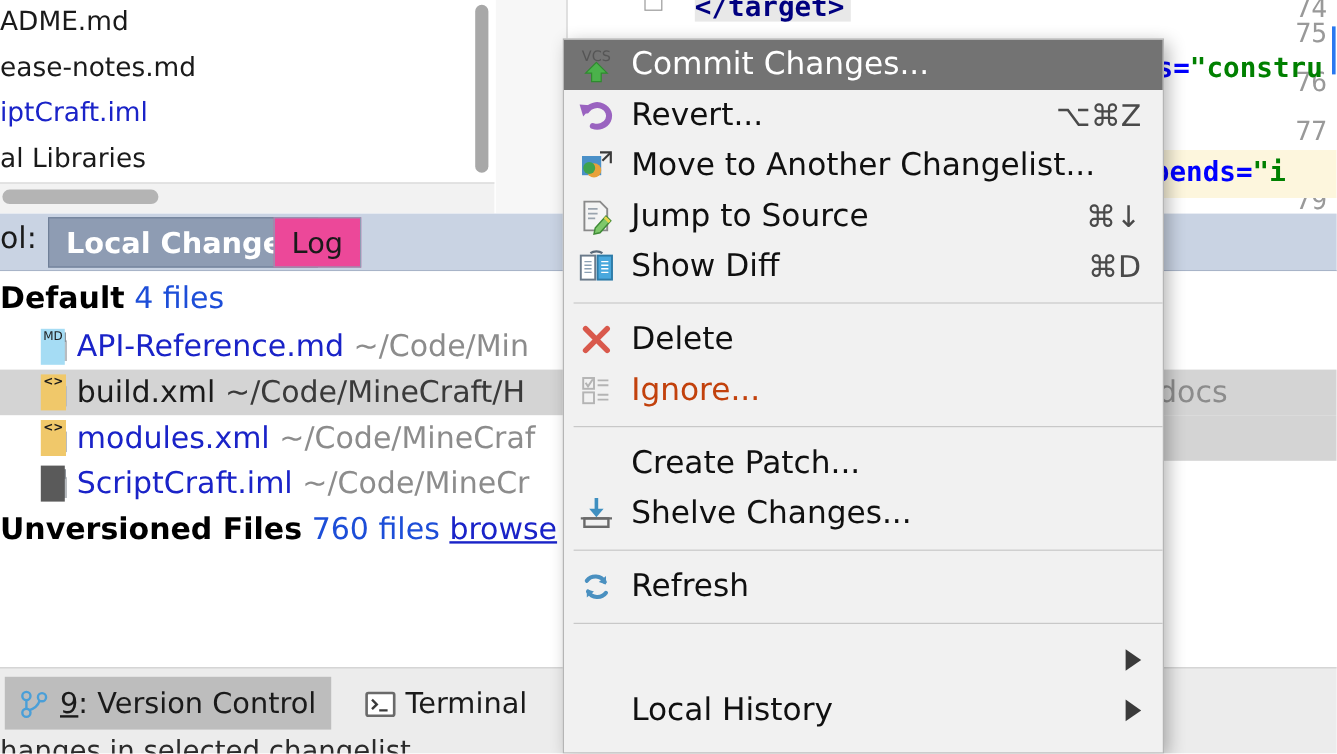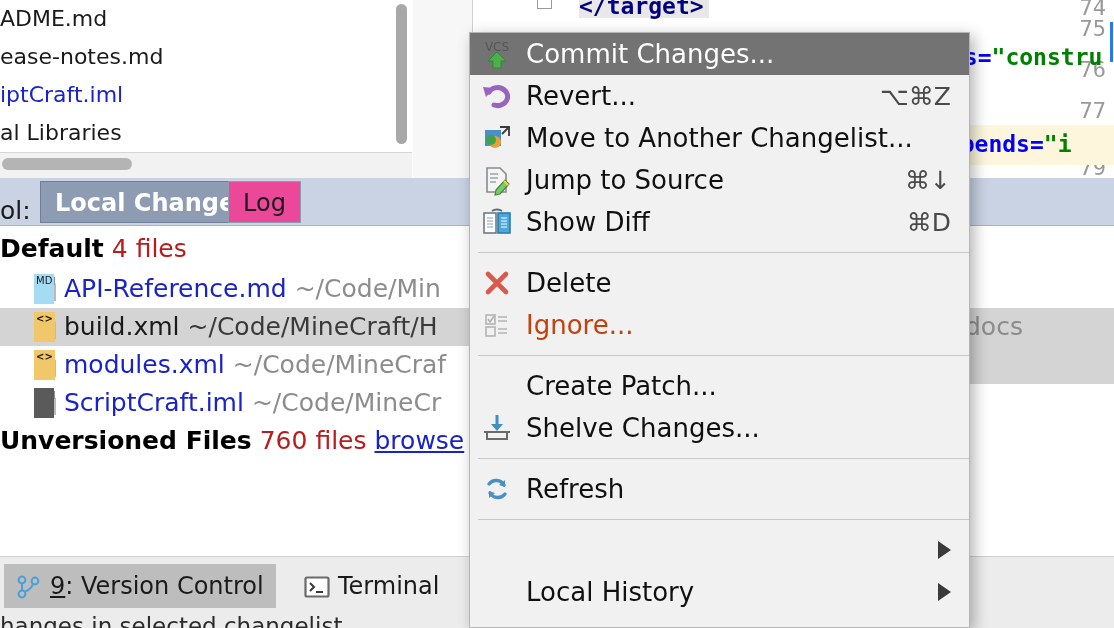--- a/index.html
+++ b/index.html
@@ -76,21 +76,21 @@
   .vcs-panel {
     position: absolute; left: 0; top: 178px; right: 0; bottom: 72px;
     background: #ffffff;
   }
   .vcs-tabbar {
     position: absolute; left: 0; top: 0; right: 0; height: 48px;
     background: #c9d3e3;
     border-bottom: 1px solid #a8b4c8;
   }
   .vcs-tabbar-label {
-    position: absolute; left: 0; top: 18px;
+    position: absolute; left: 0; top: 6px;
     font-size: 25px; color: #1a1a1a; text-align: center;
   }
   .vcs-tab {
     position: absolute; top: 3px; height: 42px; line-height: 42px;
     padding: 0 14px; font-size: 24px;
     border: 1px solid #8e9cb3;
     color: #1a1a1a; background: #ec4899;
   }
   .vcs-tab.active {
     background: #8e9cb3; color: #ffffff; font-weight: bold;
@@ -99,21 +99,21 @@
   .changes-list {
     position: absolute; left: 0; top: 48px; right: 0; bottom: 0;
     background: #ffffff; overflow: hidden;
   }
   .cl-row {
     position: absolute; left: 0; right: 0; height: 38px;
     white-space: nowrap; font-size: 25px; line-height: 38px;
   }
   .cl-row.selected { background: #d4d4d4; }
   .cl-group-name { font-weight: bold; color: #000000; }
-  .cl-group-count { color: #b91c1c; padding-left: 8px; }
+  .cl-group-count { color: #1d4ed8; padding-left: 8px; }
   .cl-browse {
     color: #1a23c8; text-decoration: underline; padding-left: 8px; cursor: pointer;
   }
   .cl-file-name { color: #1a23c8; }
   .cl-file-name.dark { color: #1a1a1a; }
   .cl-file-path { color: #8c8c8c; padding-left: 8px; }
   .cl-file-path.dark { color: #3a3a3a; }
   .file-icon {
     display: inline-block; position: relative; width: 24px; height: 28px;
     vertical-align: -7px; margin-right: 6px;

